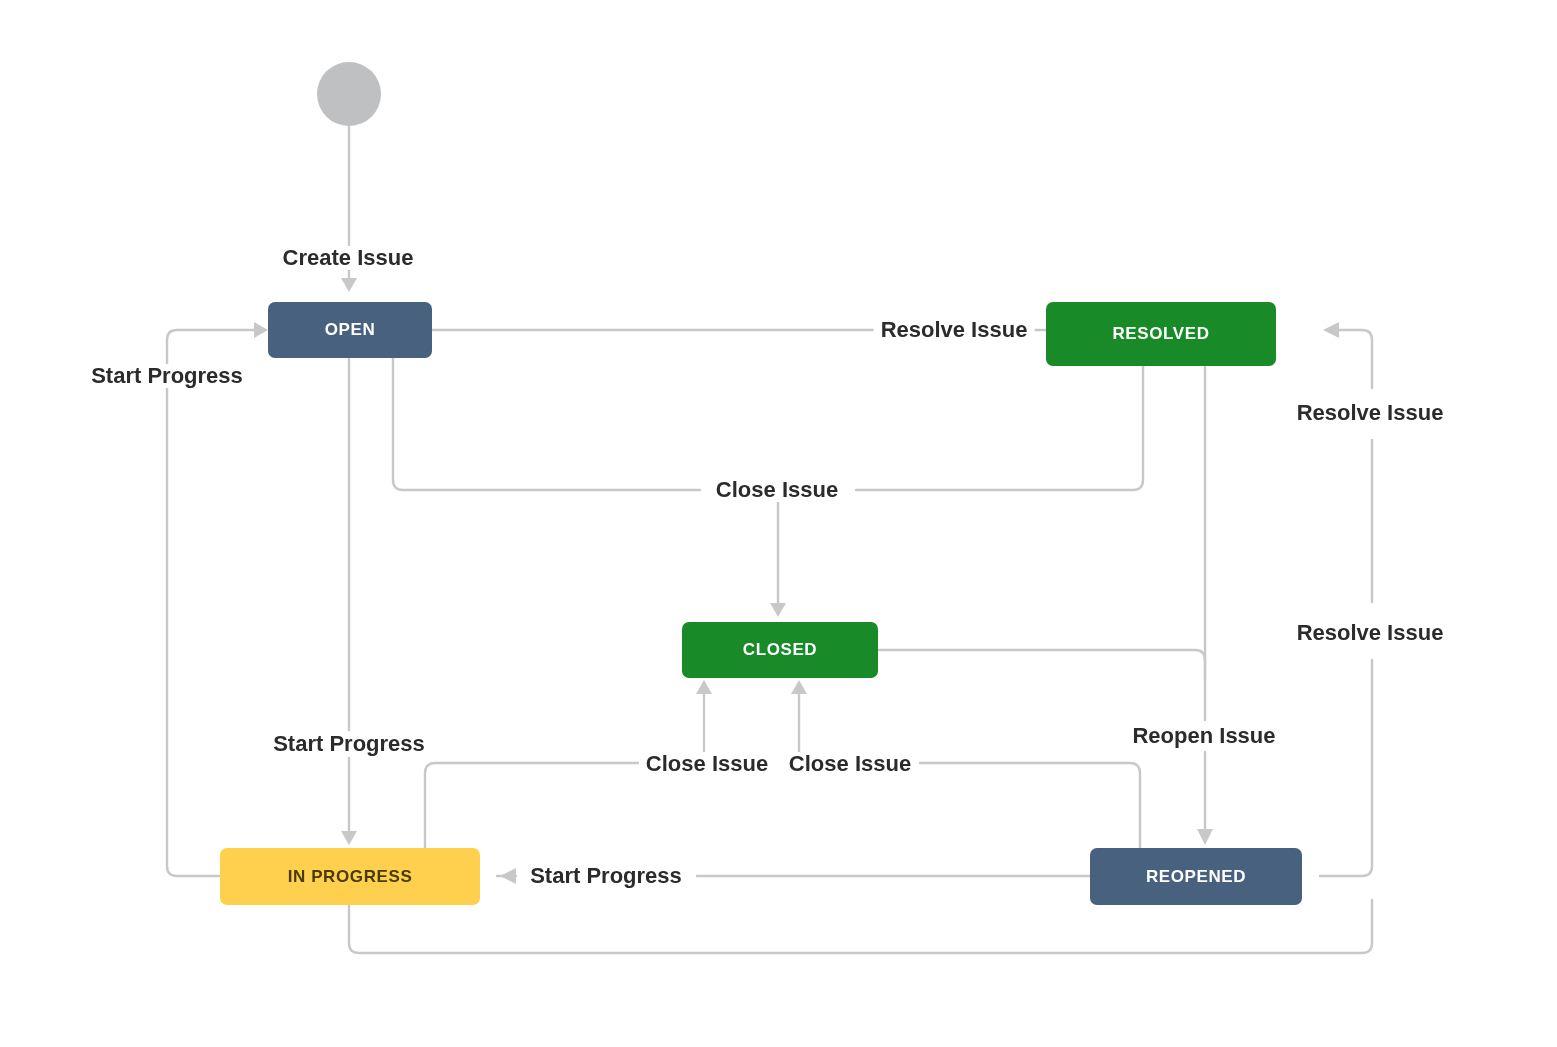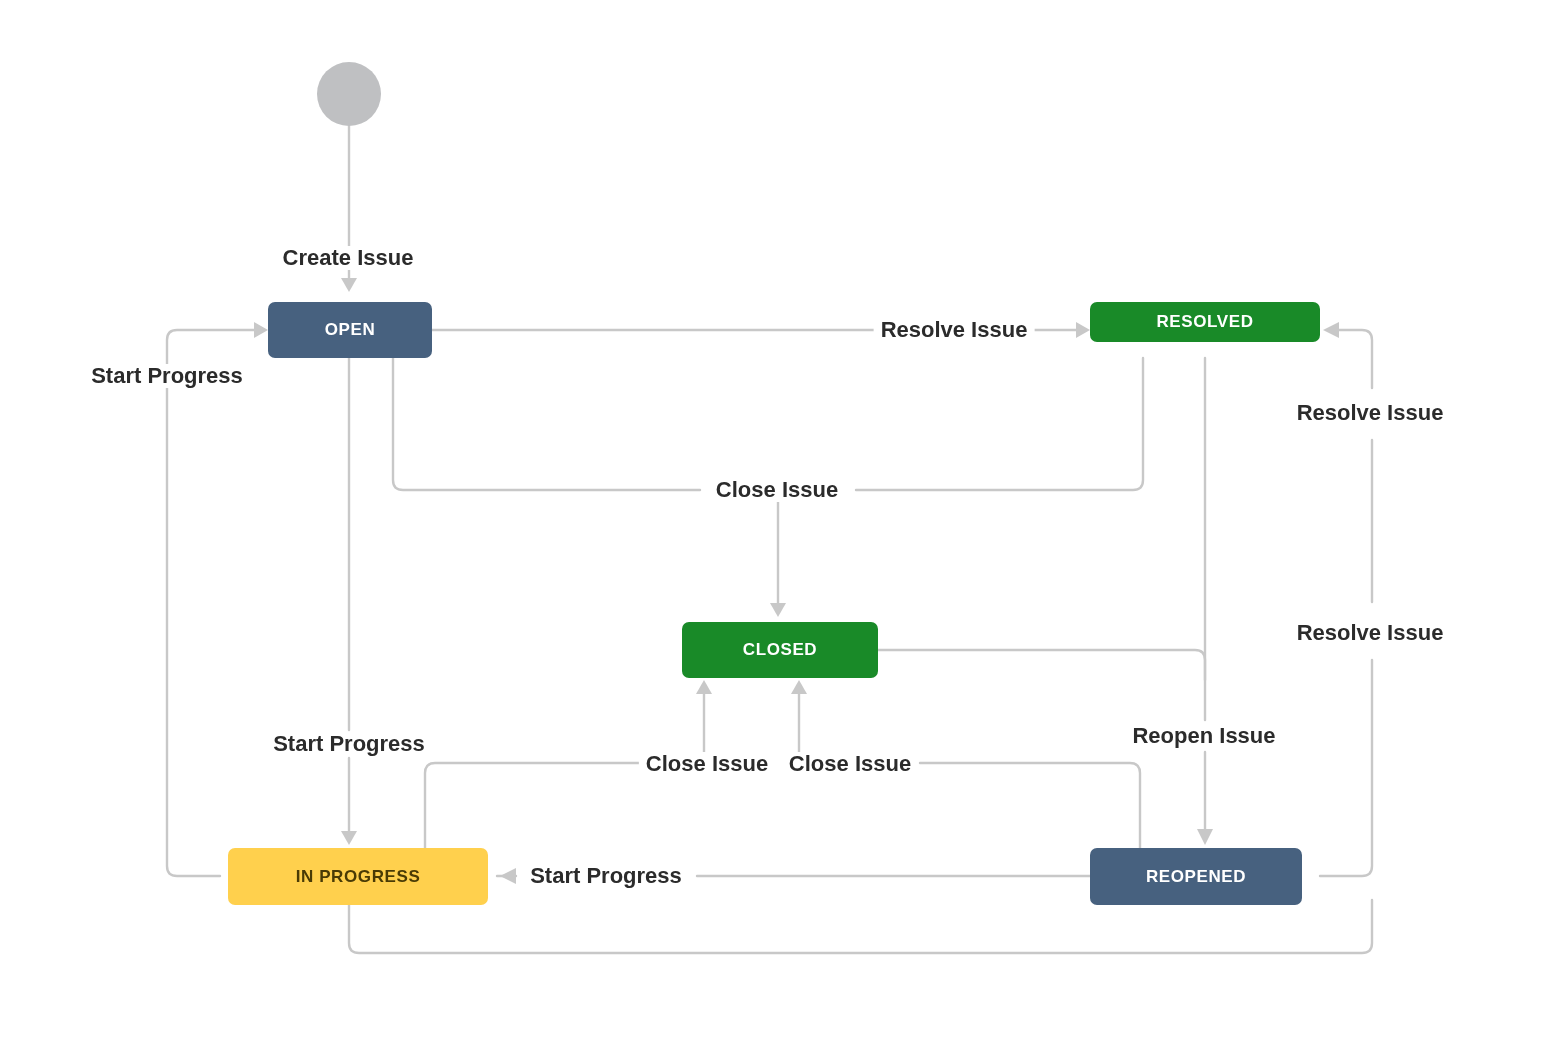--- a/index.html
+++ b/index.html
@@ -34,30 +34,30 @@
     font-weight: bold;
     font-size: 17px;
     letter-spacing: 0.6px;
     user-select: none;
   }
   .node-open {
     left: 268px; top: 302px; width: 164px; height: 56px;
     background: #47617f; color: #ffffff;
   }
   .node-resolved {
-    left: 1090px; top: 302px; width: 230px; height: 40px;
+    left: 1046px; top: 302px; width: 230px; height: 64px;
     background: #198a28; color: #ffffff;
   }
   .node-closed {
     left: 682px; top: 622px; width: 196px; height: 56px;
     background: #198a28; color: #ffffff;
   }
   .node-inprogress {
     left: 220px; top: 848px; width: 260px; height: 57px;
-    background: #ffd04d; color: #4a3b05; margin-left: 8px;
+    background: #ffd04d; color: #4a3b05;
   }
   .node-reopened {
     left: 1090px; top: 848px; width: 212px; height: 57px;
     background: #47617f; color: #ffffff;
   }
   .start-circle {
     position: absolute;
     left: 317px; top: 62px;
     width: 64px; height: 64px;
     border-radius: 50%;

